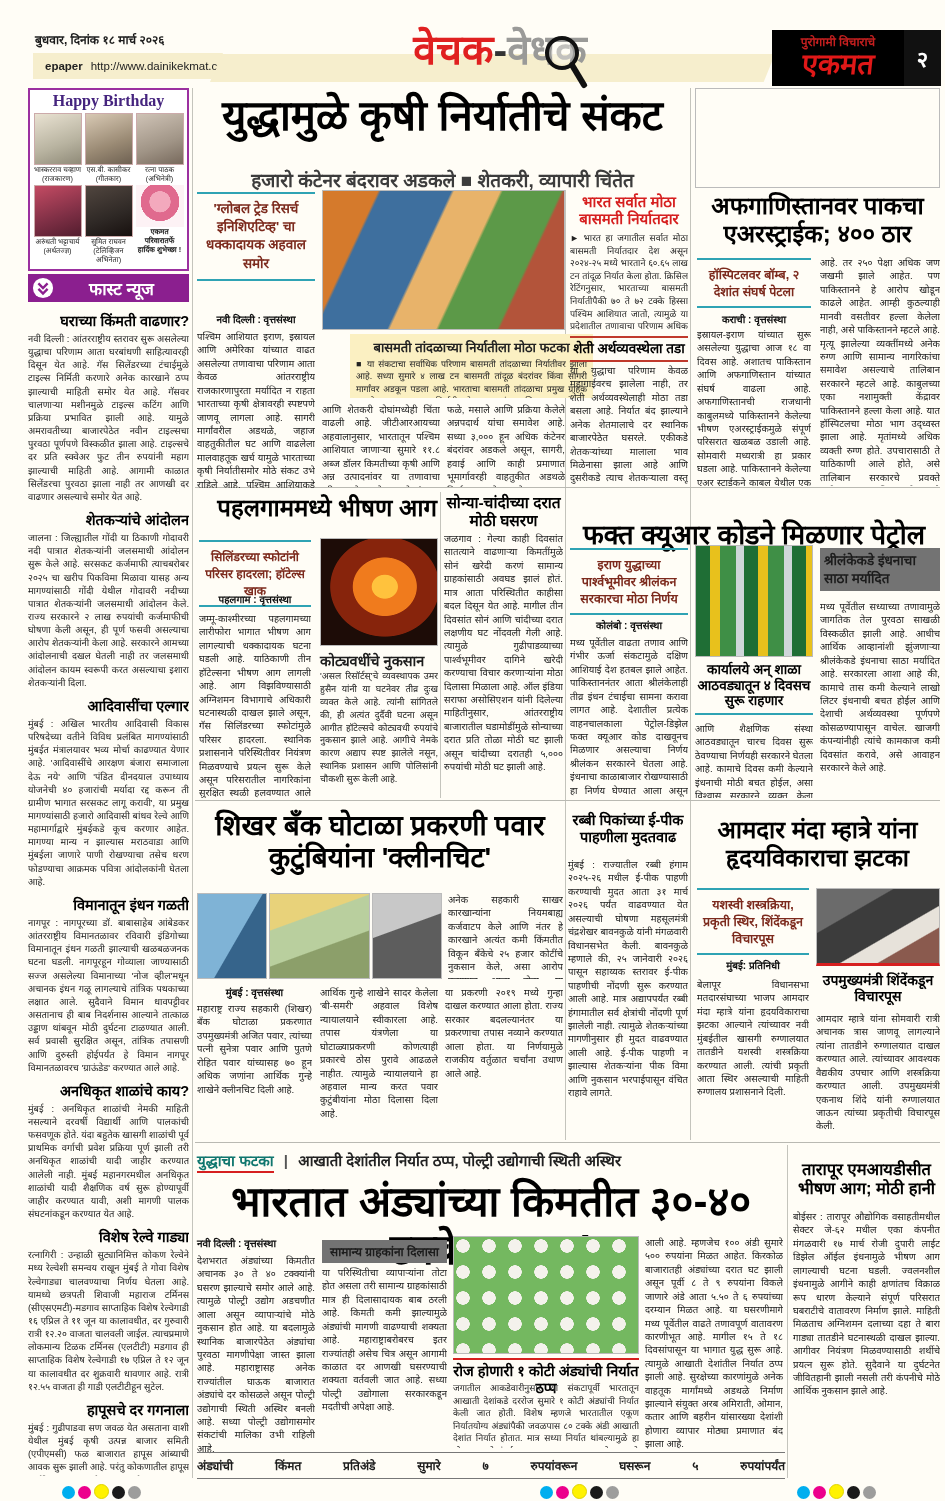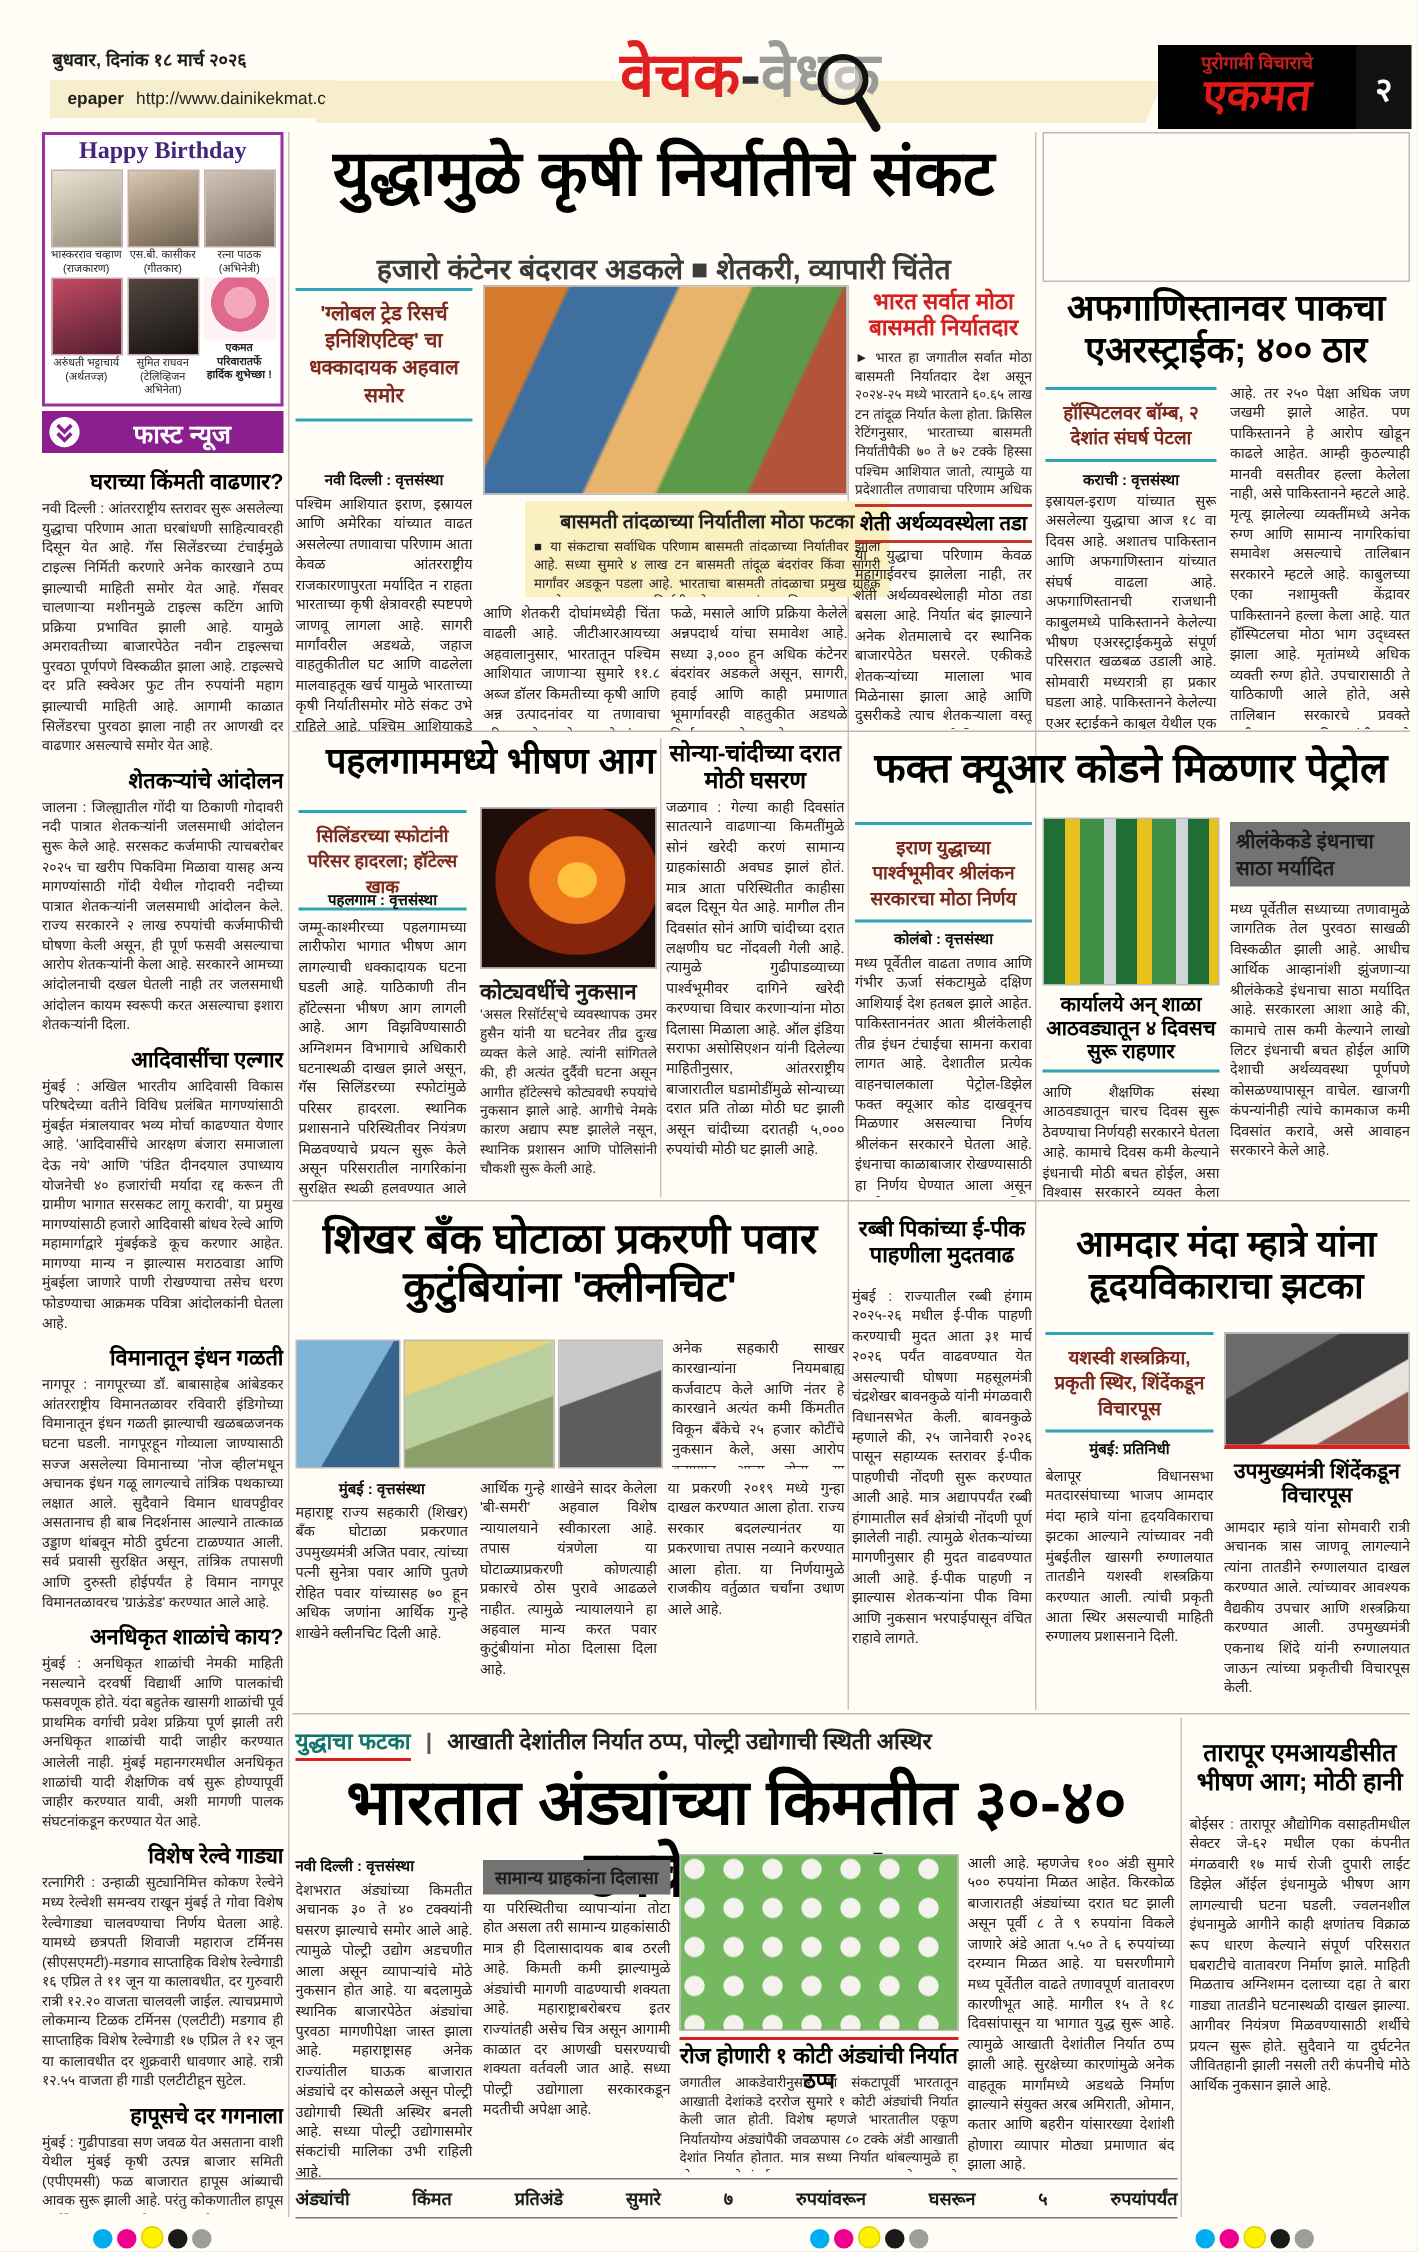--- a/index.html
+++ b/index.html
@@ -168,21 +168,21 @@
   <div class="abs teal-box" style="left:199px;top:540px;width:112px;font-size:12px;box-sizing:border-box;">सिलिंडरच्या स्फोटांनी परिसर हादरला; हॉटेल्स खाक</div>
   <div class="abs dateline" style="left:199px;top:592px;width:112px;">पहलगाम : वृत्तसंस्था</div>
   <div class="abs body-txt" style="left:199px;top:612px;width:112px;height:186px;">जम्मू-काश्मीरच्या पहलगामच्या लारीफोरा भागात भीषण आग लागल्याची धक्कादायक घटना घडली आहे. याठिकाणी तीन हॉटेल्सना भीषण आग लागली आहे. आग विझविण्यासाठी अग्निशमन विभागाचे अधिकारी घटनास्थळी दाखल झाले असून, गॅस सिलिंडरच्या स्फोटांमुळे परिसर हादरला. स्थानिक प्रशासनाने परिस्थितीवर नियंत्रण मिळवण्याचे प्रयत्न सुरू केले असून परिसरातील नागरिकांना सुरक्षित स्थळी हलवण्यात आले आहे.</div>
   <div class="abs img-ph" style="left:320px;top:538px;width:118px;height:108px;background:radial-gradient(ellipse at 55% 45%,#ffc23d 0 14%,#f07b1d 15% 35%,#87240c 36% 60%,#1d0c07 61% 100%);"></div>
   <div class="abs" style="left:320px;top:650px;width:118px;font-size:14.5px;font-weight:bold;">कोट्यवधींचे नुकसान</div>
   <div class="abs body-txt" style="left:320px;top:670px;width:118px;height:128px;font-size:9.2px;">'असल रिसॉर्टस्'चे व्यवस्थापक उमर हुसैन यांनी या घटनेवर तीव्र दुःख व्यक्त केले आहे. त्यांनी सांगितले की, ही अत्यंत दुर्दैवी घटना असून आगीत हॉटेल्सचे कोट्यवधी रुपयांचे नुकसान झाले आहे. आगीचे नेमके कारण अद्याप स्पष्ट झालेले नसून, स्थानिक प्रशासन आणि पोलिसांनी चौकशी सुरू केली आहे.</div>
 
   <div class="abs headline" style="left:444px;top:494px;width:119px;font-size:15.5px;">सोन्या-चांदीच्या दरात मोठी घसरण</div>
   <div class="abs body-txt" style="left:444px;top:532px;width:119px;height:266px;">जळगाव : गेल्या काही दिवसांत सातत्याने वाढणाऱ्या किमतींमुळे सोनं खरेदी करणं सामान्य ग्राहकांसाठी अवघड झालं होतं. मात्र आता परिस्थितीत काहीसा बदल दिसून येत आहे. मागील तीन दिवसांत सोनं आणि चांदीच्या दरात लक्षणीय घट नोंदवली गेली आहे. त्यामुळे गुढीपाडव्याच्या पार्श्वभूमीवर दागिने खरेदी करण्याचा विचार करणाऱ्यांना मोठा दिलासा मिळाला आहे. ऑल इंडिया सराफा असोसिएशन यांनी दिलेल्या माहितीनुसार, आंतरराष्ट्रीय बाजारातील घडामोडींमुळे सोन्याच्या दरात प्रति तोळा मोठी घट झाली असून चांदीच्या दरातही ५,००० रुपयांची मोठी घट झाली आहे.</div>
 
-  <div class="abs headline" style="left:568px;top:497px;width:372px;font-size:27px;">फक्त क्यूआर कोडने मिळणार पेट्रोल</div>
+  <div class="abs headline" style="left:568px;top:520px;width:372px;font-size:27px;">फक्त क्यूआर कोडने मिळणार पेट्रोल</div>
   <div class="abs teal-box" style="left:570px;top:548px;width:118px;font-size:12.5px;box-sizing:border-box;">इराण युद्धाच्या पार्श्वभूमीवर श्रीलंकन सरकारचा मोठा निर्णय</div>
   <div class="abs dateline" style="left:570px;top:618px;width:118px;">कोलंबो : वृत्तसंस्था</div>
   <div class="abs body-txt" style="left:570px;top:636px;width:118px;height:162px;">मध्य पूर्वेतील वाढता तणाव आणि गंभीर ऊर्जा संकटामुळे दक्षिण आशियाई देश हतबल झाले आहेत. पाकिस्ताननंतर आता श्रीलंकेलाही तीव्र इंधन टंचाईचा सामना करावा लागत आहे. देशातील प्रत्येक वाहनचालकाला पेट्रोल-डिझेल फक्त क्यूआर कोड दाखवूनच मिळणार असल्याचा निर्णय श्रीलंकन सरकारने घेतला आहे. इंधनाचा काळाबाजार रोखण्यासाठी हा निर्णय घेण्यात आला असून नागरिकांना आठवड्याला ठराविक कोटाच दिला जाणार आहे.</div>
 
   <div class="abs img-ph" style="left:695px;top:545px;width:118px;height:112px;background:repeating-linear-gradient(90deg,#1f6e35 0 14px,#e8c11c 14px 24px,#3f8f46 24px 40px,#cfd6d9 40px 48px),linear-gradient(#9c2b2b,#9c2b2b);"></div>
   <div class="abs headline maroon" style="left:695px;top:662px;width:118px;font-size:13.5px;border-bottom:2px solid #2fa3b4;padding-bottom:4px;">कार्यालये अन् शाळा आठवड्यातून ४ दिवसच सुरू राहणार</div>
   <div class="abs body-txt" style="left:695px;top:722px;width:118px;height:76px;">आणि शैक्षणिक संस्था आठवड्यातून चारच दिवस सुरू ठेवण्याचा निर्णयही सरकारने घेतला आहे. कामाचे दिवस कमी केल्याने इंधनाची मोठी बचत होईल, असा विश्वास सरकारने व्यक्त केला आहे. सरकारी कर्मचाऱ्यांना घरून काम करण्याची मुभा देण्यात आली आहे.</div>
 
   <div class="abs yellow-strong" style="left:820px;top:548px;width:120px;padding:4px;font-size:13.5px;font-weight:bold;box-sizing:border-box;line-height:1.3;">श्रीलंकेकडे इंधनाचा साठा मर्यादित</div>
   <div class="abs body-txt" style="left:820px;top:600px;width:120px;height:198px;">मध्य पूर्वेतील सध्याच्या तणावामुळे जागतिक तेल पुरवठा साखळी विस्कळीत झाली आहे. आधीच आर्थिक आव्हानांशी झुंजणाऱ्या श्रीलंकेकडे इंधनाचा साठा मर्यादित आहे. सरकारला आशा आहे की, कामाचे तास कमी केल्याने लाखो लिटर इंधनाची बचत होईल आणि देशाची अर्थव्यवस्था पूर्णपणे कोसळण्यापासून वाचेल. खाजगी कंपन्यांनीही त्यांचे कामकाज कमी दिवसांत करावे, असे आवाहन सरकारने केले आहे.</div>

